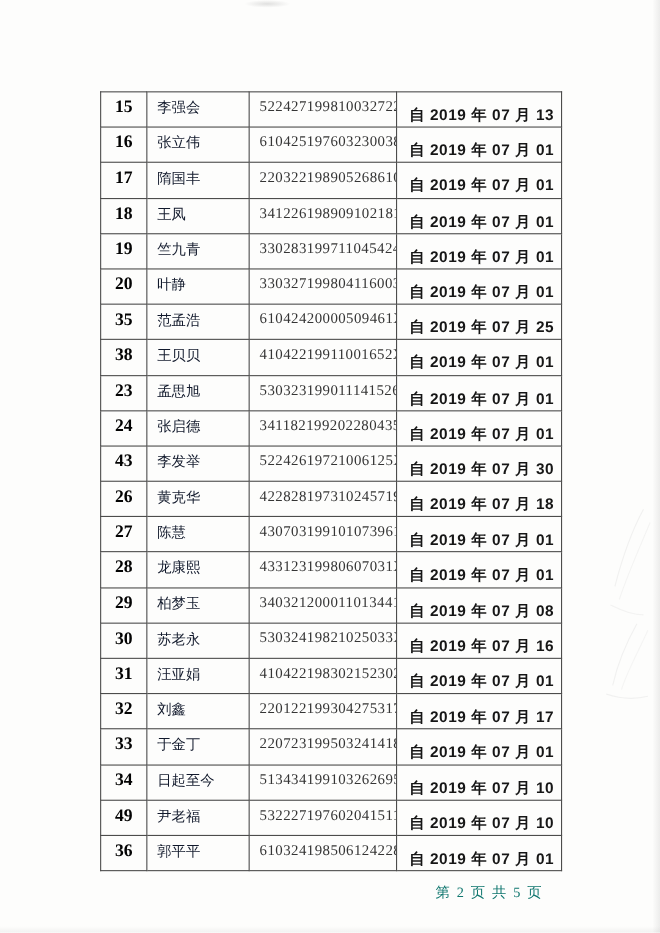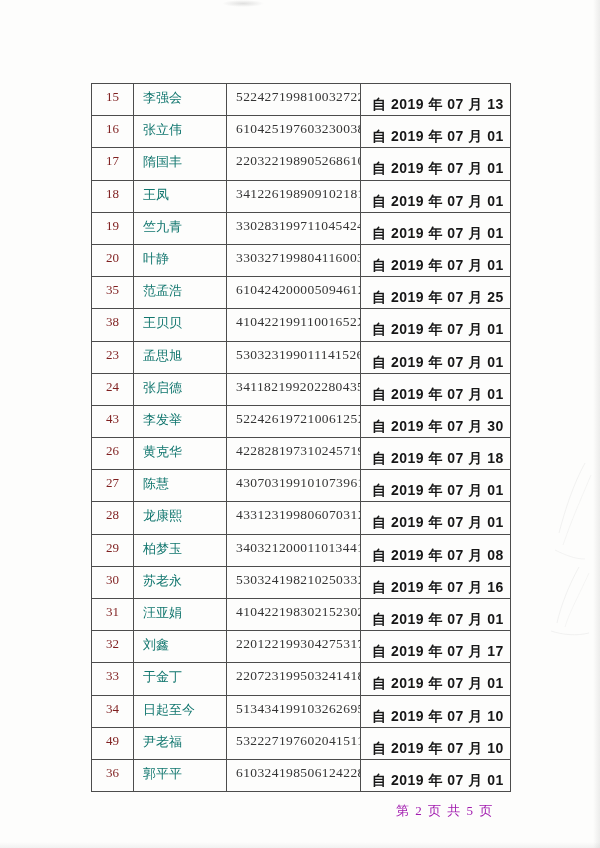--- a/index.html
+++ b/index.html
@@ -74,30 +74,30 @@
   table.roster tr { height: 32.2px; }
   col.w-no   { width: 42px; }
   col.w-name { width: 93px; }
   col.w-id   { width: 134px; }
   col.w-per  { width: 150px; }
 
   td.c-no {
     text-align: center;
     vertical-align: top;
     padding-top: 5px;
-    font-weight: normal;
-    font-size: 13px;
-    color: #7f1d1d;
+    font-weight: bold;
+    font-size: 16px;
+    color: #000000;
     font-family: "Liberation Serif", serif;
   }
   td.c-name {
     vertical-align: top;
     padding: 5px 0 0 9px;
     font-size: 13px;
-    color: #0f766e;
+    color: #0f172a;
     font-family: "Liberation Serif", serif;
   }
   td.c-id {
     vertical-align: top;
     padding: 5px 0 0 9px;
     font-size: 13.5px;
     letter-spacing: 0.4px;
     color: #333333;
     font-family: "Liberation Serif", serif;
   }
@@ -109,21 +109,21 @@
     letter-spacing: 0.5px;
     color: #141414;
     font-family: "Liberation Sans", sans-serif;
   }
   .page-footer {
     position: absolute;
     left: 396px;
     top: 802px;
     font-size: 13px;
     letter-spacing: 1.5px;
-    color: #a21caf;
+    color: #0f766e;
     font-family: "Liberation Serif", serif;
   }
 </style>
 </head>
 <body>
 
 <div class="page">
 
   <div class="smudge-top"></div>
   <div class="edge-right"></div>

